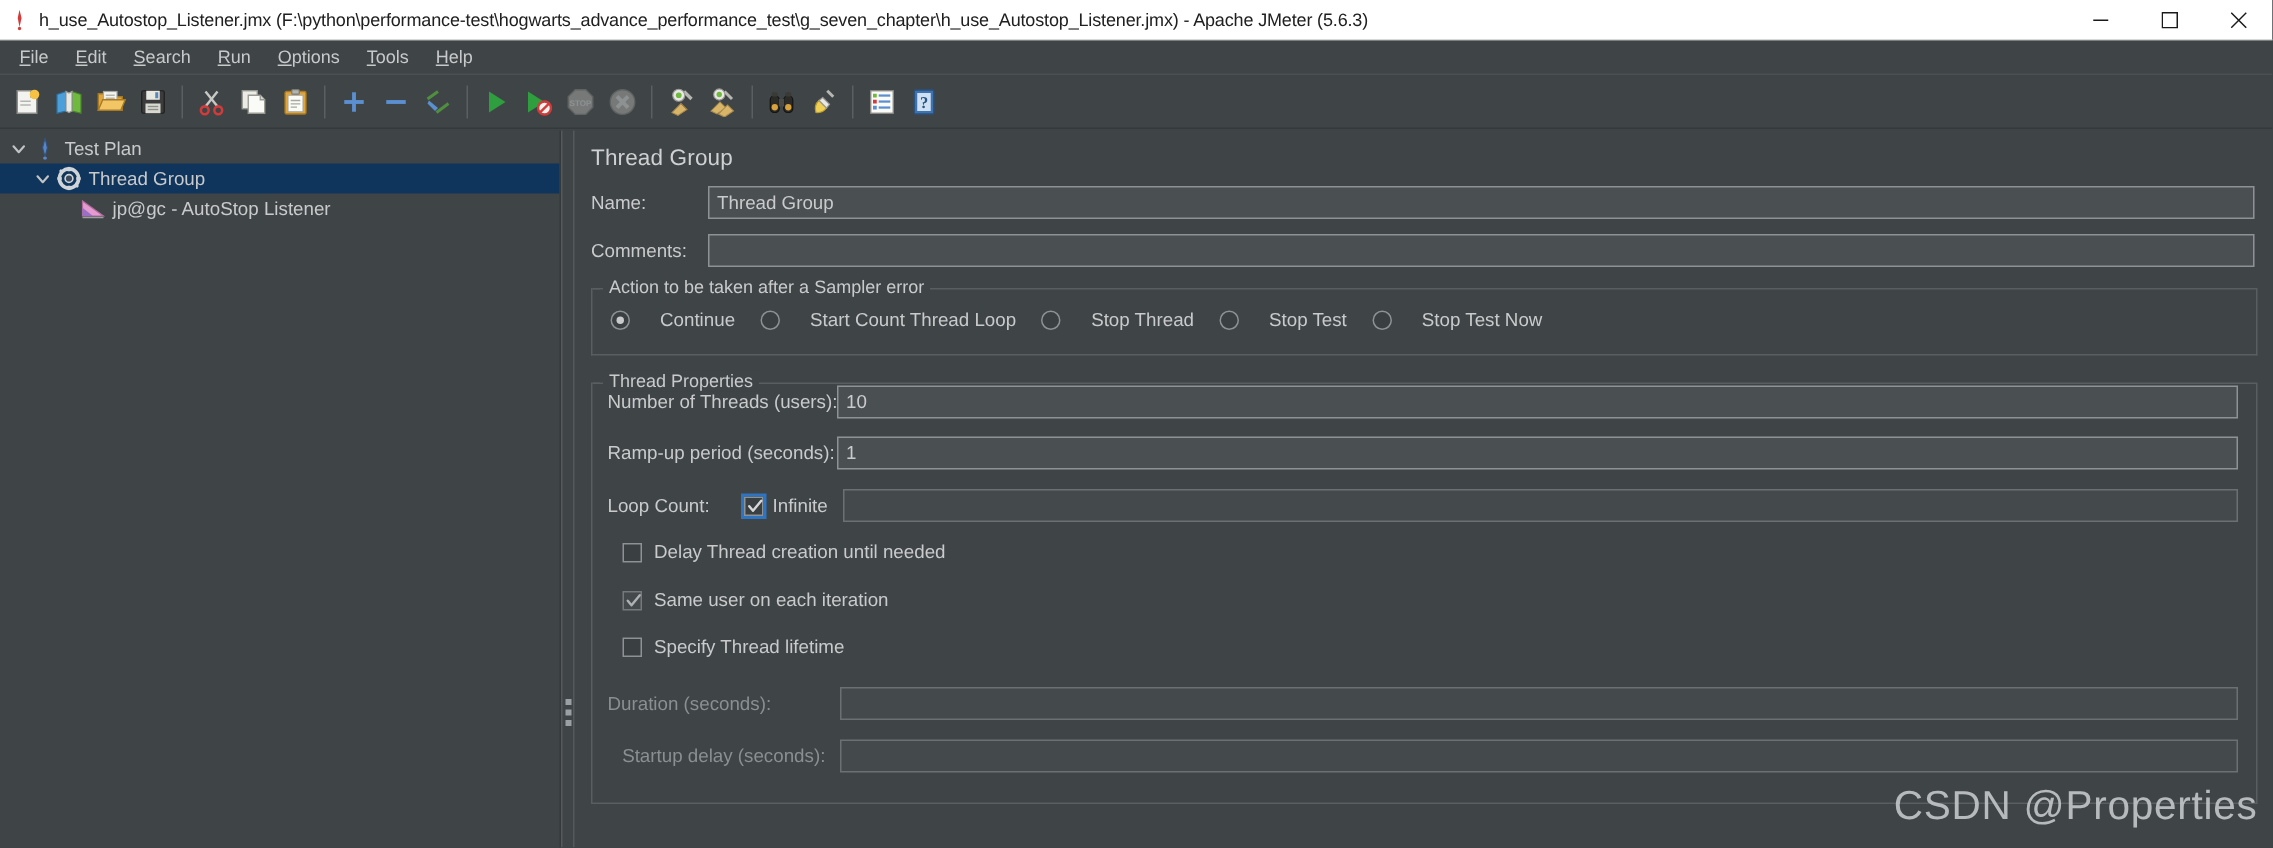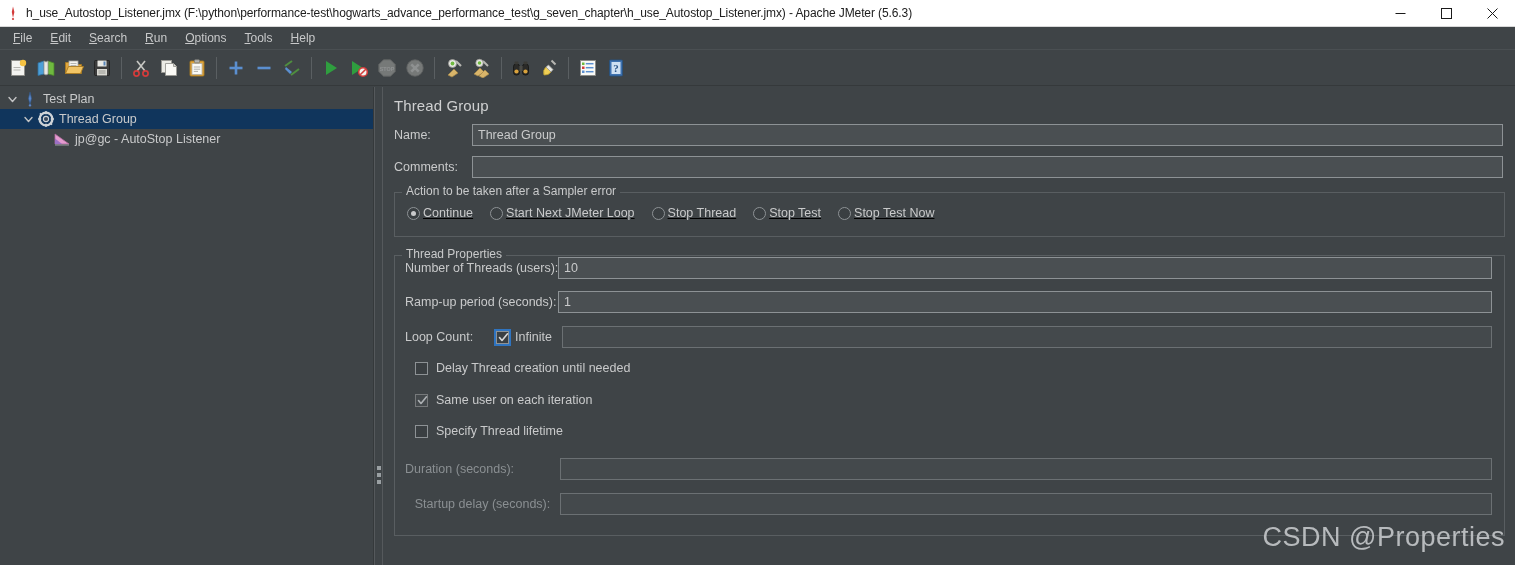--- a/index.html
+++ b/index.html
@@ -112,21 +112,21 @@
     position: relative; padding: 0 0 8px 0;
   }
   .group-legend {
     position: absolute; top: -8px; left: 7px; background: #3f4447;
     padding: 0 4px; font-size: 12px; color: #c9cacb; white-space: nowrap;
   }
   .group-line-l { position: absolute; top: 0; left: 0; width: 5px; height: 1px; background: #595e61; }
   .group-line-r { position: absolute; top: 0; left: 0; right: 0; height: 1px; background: #595e61; }
 
   .radio-row { display: flex; align-items: center; padding: 14px 0 8px 12px; gap: 17px; }
-  .radio-opt { display: flex; align-items: center; gap: 3px; cursor: default; }
+  .radio-opt { display: flex; align-items: center; gap: 20px; cursor: default; }
   .radio-opt span { font-size: 12.5px; color: #c9cacb; white-space: nowrap; }
   .rb {
     width: 13px; height: 13px; border-radius: 50%; background: #3a3f42;
     border: 1px solid #8d9295; position: relative; flex: 0 0 13px;
   }
   .rb.on::after {
     content: ""; position: absolute; left: 3px; top: 3px; width: 5px; height: 5px;
     border-radius: 50%; background: #c9cacb;
   }
 
@@ -485,32 +485,32 @@
     <div class="frow">
       <div class="flabel" style="width:78px;">Name:</div>
       <input class="finput" type="text" value="Thread Group" style="">
     </div>
 
     <div class="frow">
       <div class="flabel" style="width:78px;">Comments:</div>
       <input class="finput" type="text" value="" style="">
     </div>
 
-    <div class="group" style="margin-top:12px;text-decoration:underline;">
+    <div class="group" style="margin-top:12px;">
       <div class="group-line-l"></div>
       <div class="group-line-r"></div>
       <div class="group-legend">Action to be taken after a Sampler error</div>
       <div class="radio-row">
         <div class="radio-opt">
           <div class="rb on"></div>
           <span>Continue</span>
         </div>
         <div class="radio-opt">
           <div class="rb"></div>
-          <span>Start Next JMeter Loop</span>
+          <span>Start Count Thread Loop</span>
         </div>
         <div class="radio-opt">
           <div class="rb"></div>
           <span>Stop Thread</span>
         </div>
         <div class="radio-opt">
           <div class="rb"></div>
           <span>Stop Test</span>
         </div>
         <div class="radio-opt">

